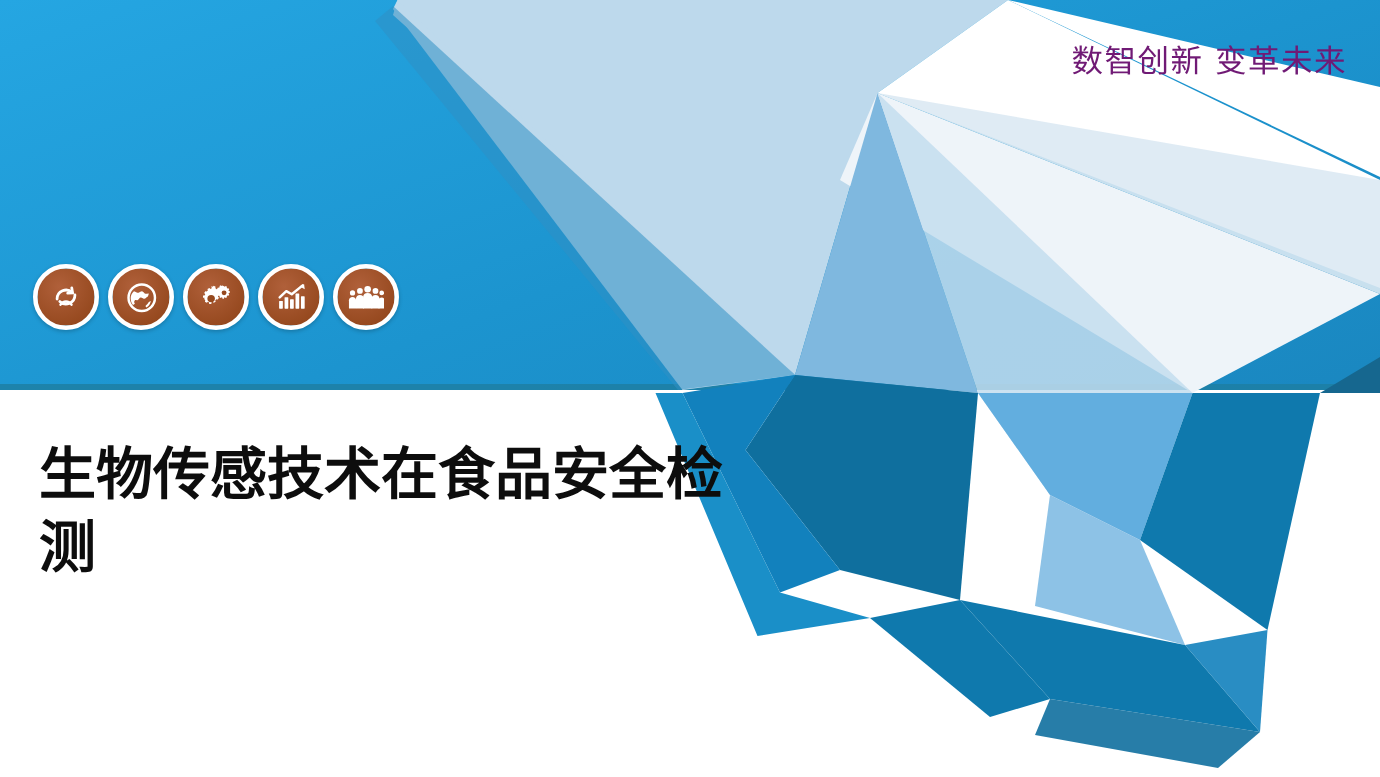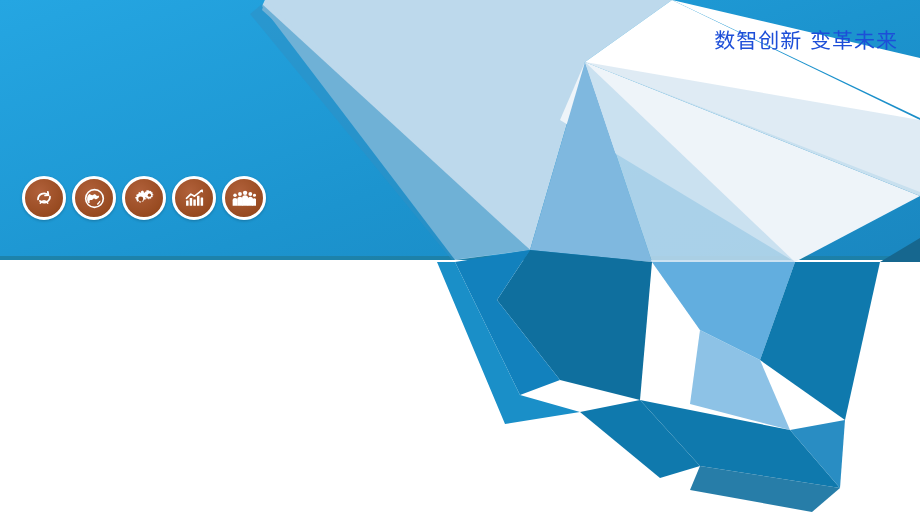--- a/index.html
+++ b/index.html
@@ -46,21 +46,21 @@
     top: 0;
     width: 920px;
     height: 518px;
   }
 
   
   .tagline {
     position: absolute;
     right: 22px;
     top: 24px;
-    color: #1d4ed8;
+    color: #701a75;
     font-size: 21px;
     letter-spacing: 1px;
     white-space: nowrap;
     font-weight: 400;
   }
 
   
   .icon-row {
     position: absolute;
     left: 22px;
@@ -199,14 +199,15 @@
         <path d="M10.9 20.4v-8.4c0-1.7 1.4-2.9 3.3-2.9s3.3 1.2 3.3 2.9v8.4z"></path>
         <circle cx="19.9" cy="7.6" r="2.1"></circle>
         <path d="M17.0 20.4v-7.2c0-1.5 1.2-2.6 2.9-2.6s2.9 1.1 2.9 2.6v7.2z"></path>
         <circle cx="24.4" cy="9.0" r="1.7"></circle>
         <path d="M22.1 20.4v-5.8c0-1.3 1.0-2.2 2.3-2.2s2.3 .9 2.3 2.2v5.8z"></path>
       </svg>
     </div>
 
   </div>
 
+  <div class="title">生物传感技术在食品安全检测</div>
 
 </div>
 
 </body></html>

